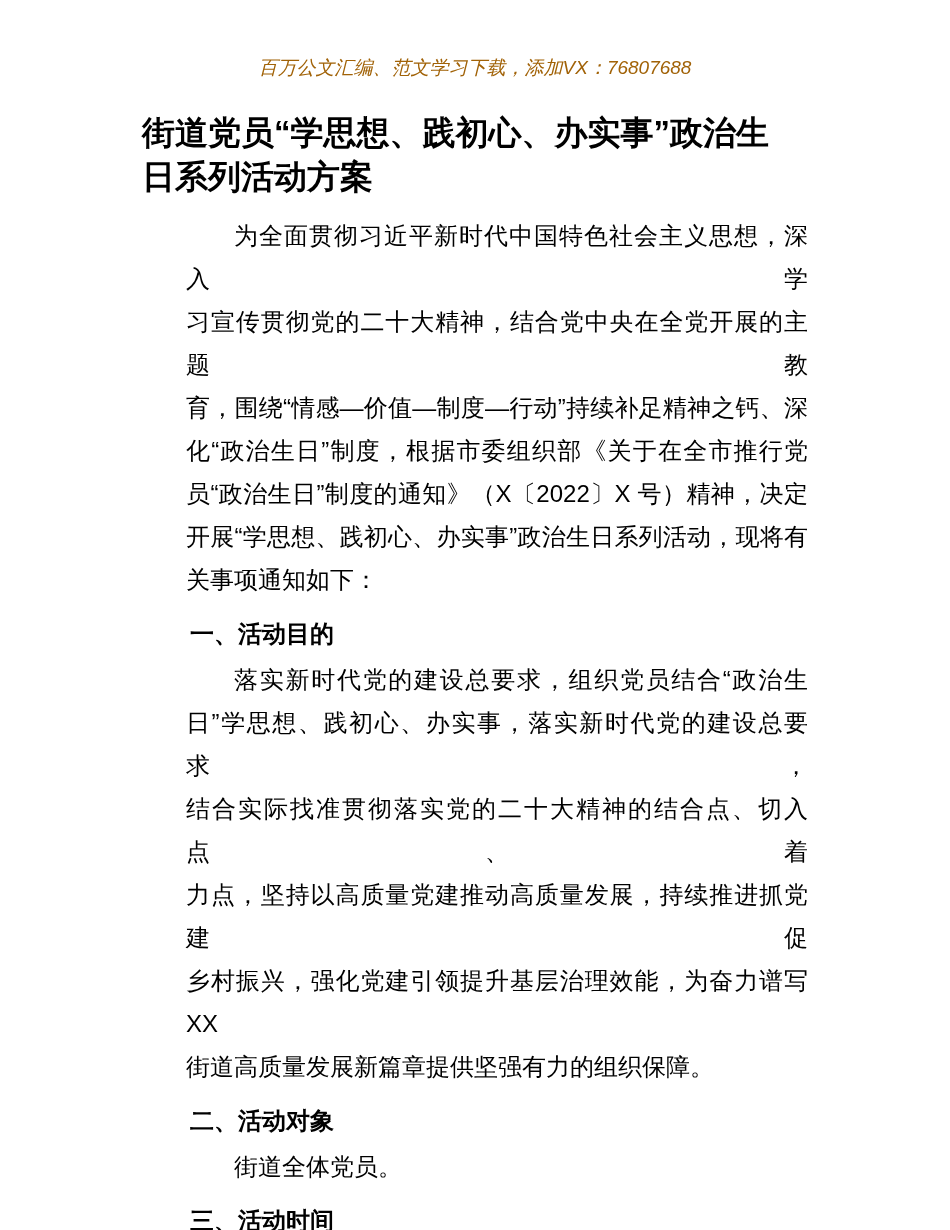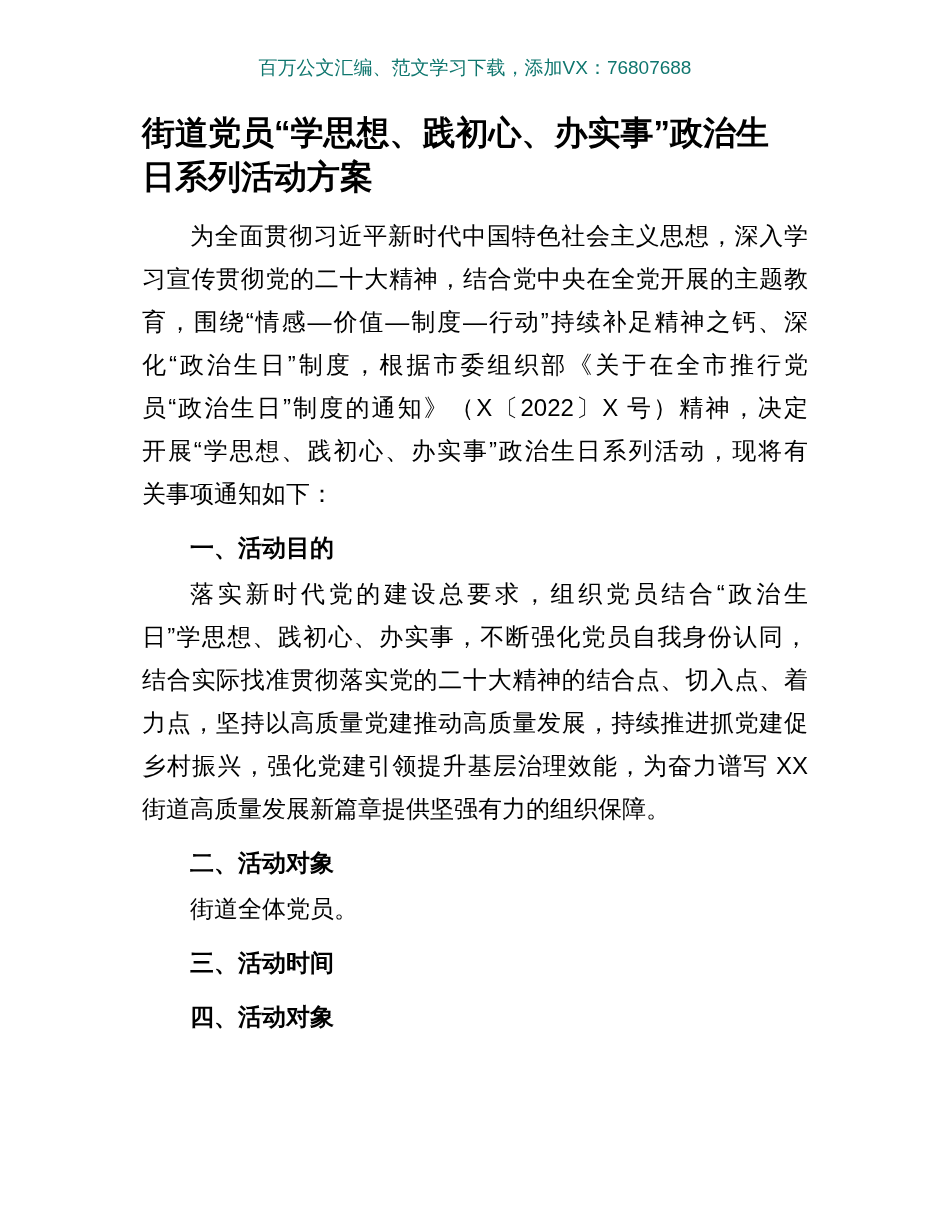--- a/index.html
+++ b/index.html
@@ -42,60 +42,61 @@
   .doc-body {
     font-size: 24px;
   }
   .para {
     margin: 0 0 2px 0;
   }
   .line {
     line-height: 43px;
     text-align: justify;
     text-align-last: justify;
+    margin-left: 44px;
   }
   .line.last {
     text-align-last: left;
   }
   .line.first {
     text-indent: 2em;
   }
   .heading {
     font-size: 24px;
     font-weight: bold;
     line-height: 43px;
     text-indent: 2em;
     margin: 11px 0 3px 0;
   }
 </style>
 </head>
 <body>
 
 <div class="page">
-  <div class="notice" style="color: #0f766e;">百万公文汇编、范文学习下载，添加VX：76807688</div>
+  <div class="notice" style="color: #a16207; font-style: italic;">百万公文汇编、范文学习下载，添加VX：76807688</div>
 
   <div class="title">
       <div class="title-line">街道党员“学思想、践初心、办实事”政治生</div>
       <div class="title-line">日系列活动方案</div>
     </div>
 
   <div class="doc-body">
       <div class="para">
         <div class="line first">为全面贯彻习近平新时代中国特色社会主义思想，深入学</div>
         <div class="line">习宣传贯彻党的二十大精神，结合党中央在全党开展的主题教</div>
         <div class="line">育，围绕“情感—价值—制度—行动”持续补足精神之钙、深</div>
         <div class="line">化“政治生日”制度，根据市委组织部《关于在全市推行党</div>
         <div class="line">员“政治生日”制度的通知》（X〔2022〕X 号）精神，决定</div>
         <div class="line">开展“学思想、践初心、办实事”政治生日系列活动，现将有</div>
         <div class="line last">关事项通知如下：</div>
       </div>
       <div class="heading">一、活动目的</div>
       <div class="para">
         <div class="line first">落实新时代党的建设总要求，组织党员结合“政治生</div>
-        <div class="line">日”学思想、践初心、办实事，不断强化党员自我身份认同，</div>
+        <div class="line">日”学思想、践初心、办实事，落实新时代党的建设总要求，</div>
         <div class="line">结合实际找准贯彻落实党的二十大精神的结合点、切入点、着</div>
         <div class="line">力点，坚持以高质量党建推动高质量发展，持续推进抓党建促</div>
         <div class="line">乡村振兴，强化党建引领提升基层治理效能，为奋力谱写 XX</div>
         <div class="line last">街道高质量发展新篇章提供坚强有力的组织保障。</div>
       </div>
       <div class="heading">二、活动对象</div>
       <div class="para">
         <div class="line first last">街道全体党员。</div>
       </div>
       <div class="heading">三、活动时间</div>

